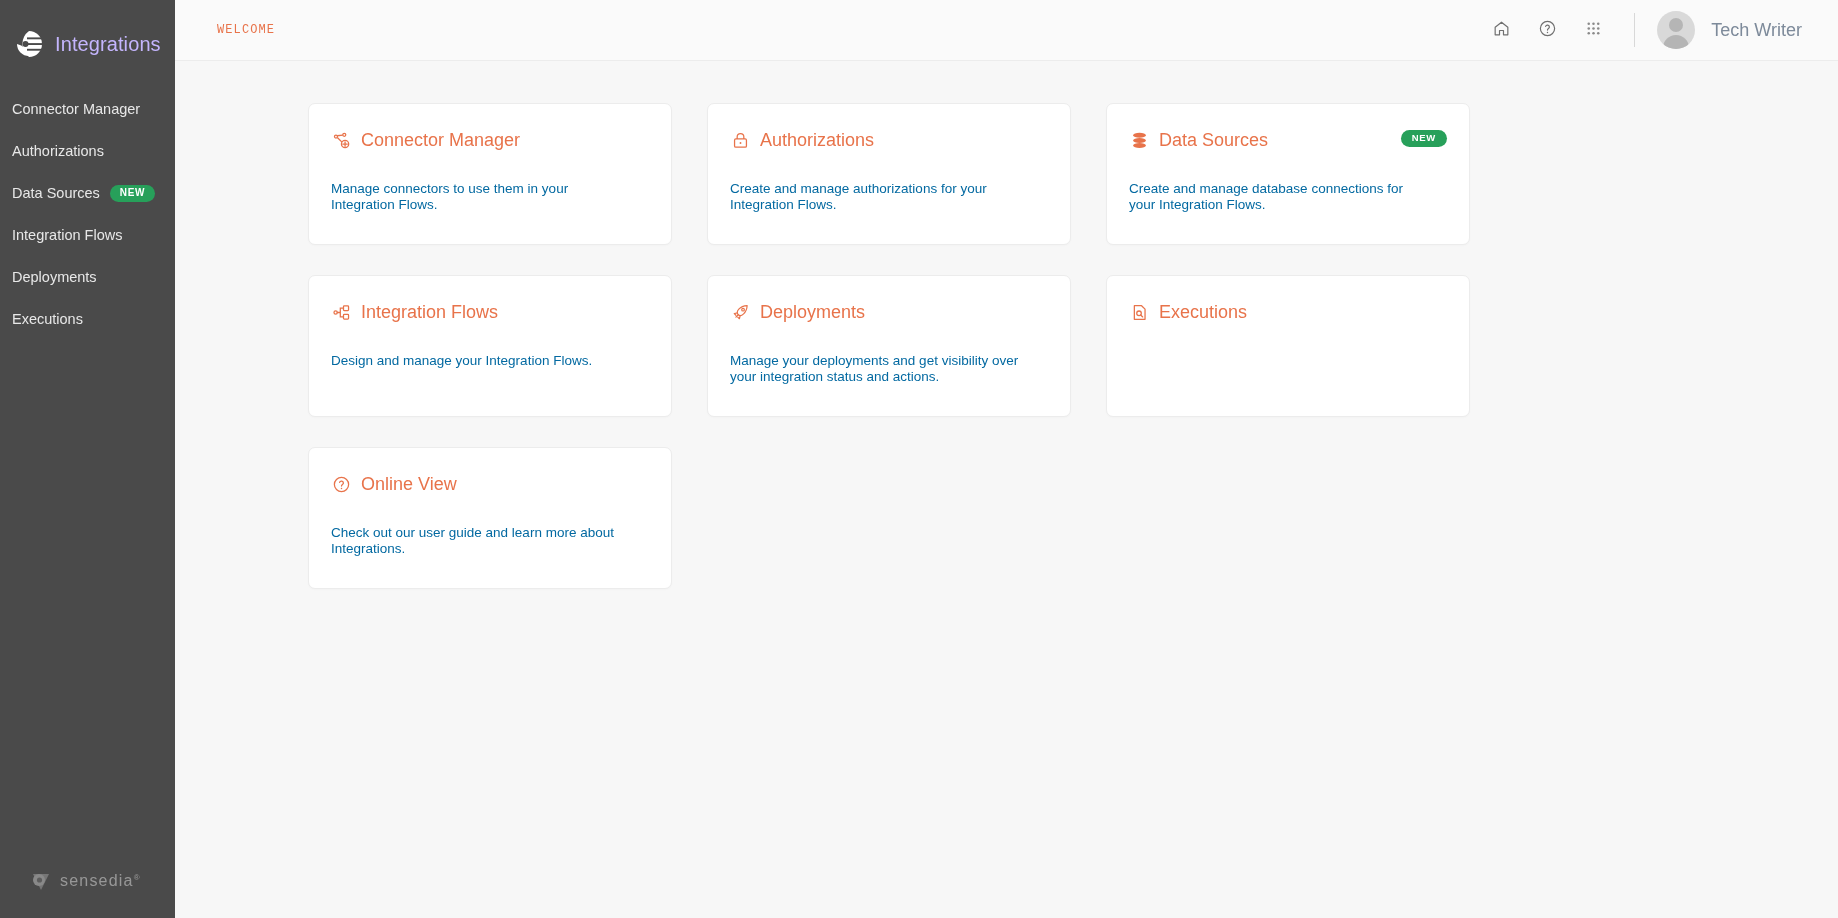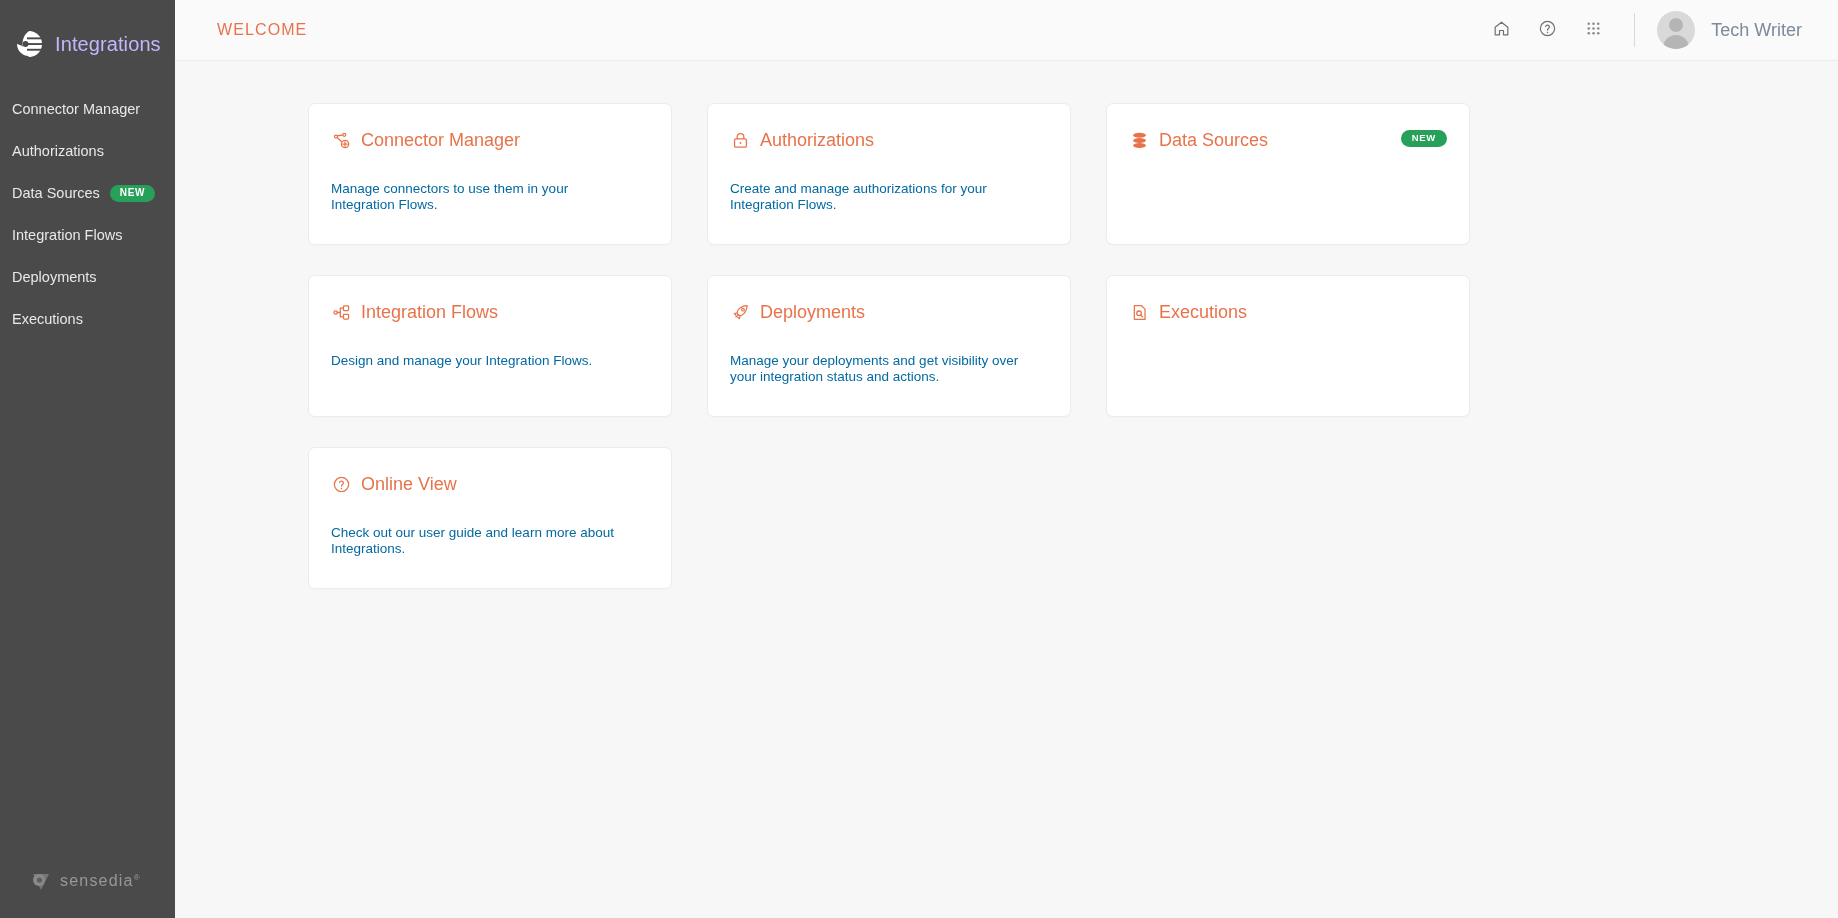--- a/index.html
+++ b/index.html
@@ -97,23 +97,24 @@
     height: 61px;
     min-height: 61px;
     background: #fafafa;
     border-bottom: 1px solid #ececec;
     display: flex;
     align-items: center;
     padding: 0 36px 0 42px;
   }
   .page-kicker {
     color: #e8734a;
-    font-size: 16px;
+    font-size: 12px;
     letter-spacing: 1.1px;
     font-weight: 500;
+    font-family: Liberation Mono, monospace;
   }
   .topbar-right {
     margin-left: auto;
     display: flex;
     align-items: center;
     gap: 0;
   }
   .icon-btn {
     width: 46px;
     height: 46px;
@@ -368,20 +369,21 @@
             <span class="card-icon">
               <svg viewBox="0 0 24 24" width="19" height="19" fill="#e8734a">
                 <ellipse cx="12" cy="5.4" rx="8" ry="3.2"></ellipse>
                 <ellipse cx="12" cy="12" rx="8" ry="3.2"></ellipse>
                 <ellipse cx="12" cy="18.4" rx="8" ry="3.2"></ellipse>
               </svg>
             </span>
             <span class="card-title">Data Sources</span>
           </div>
           <span class="card-badge">NEW</span>
+          <div class="card-desc">Create and manage database connections for your Integration Flows.</div>
         </div>
 
         <div class="card">
           <div class="card-head">
             <span class="card-icon">
               <svg viewBox="0 0 24 24" width="19" height="19" fill="none" stroke="#e8734a" stroke-width="1.6">
                 <circle cx="4.6" cy="12" r="2.1"></circle>
                 <rect x="14.5" y="3.6" width="6.4" height="6" rx="1"></rect>
                 <rect x="14.5" y="14.4" width="6.4" height="6" rx="1"></rect>
                 <path d="M6.7 12 H10.5 V6.6 H14.5 M10.5 12 V17.4 H14.5" stroke-linecap="round"></path>

